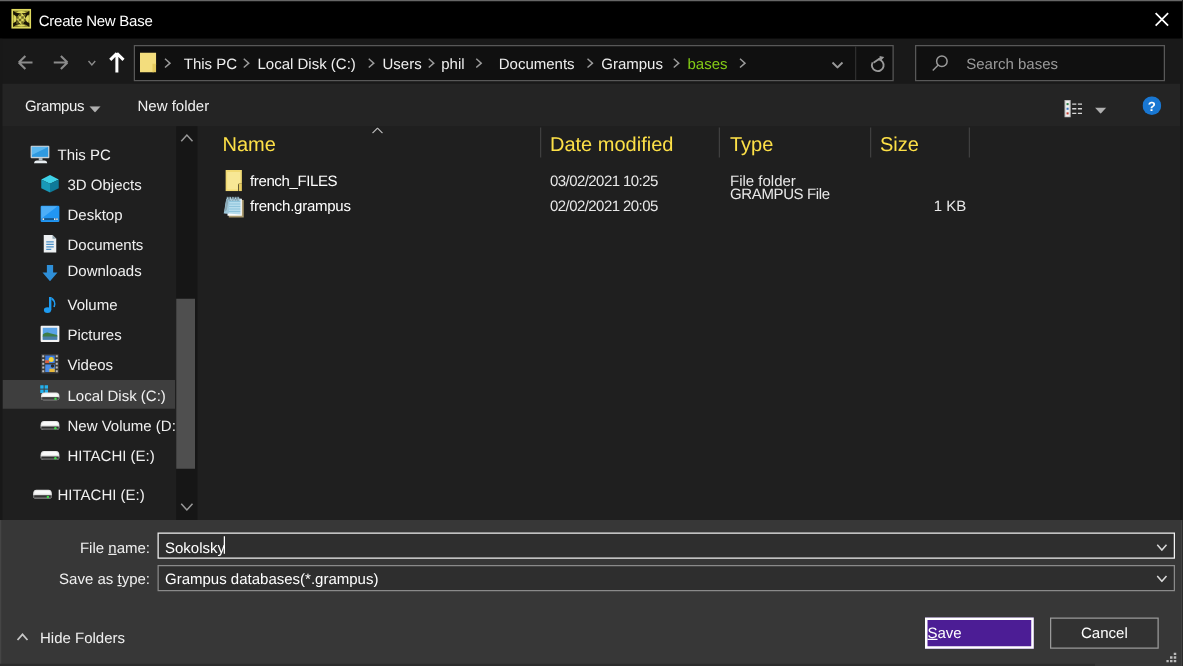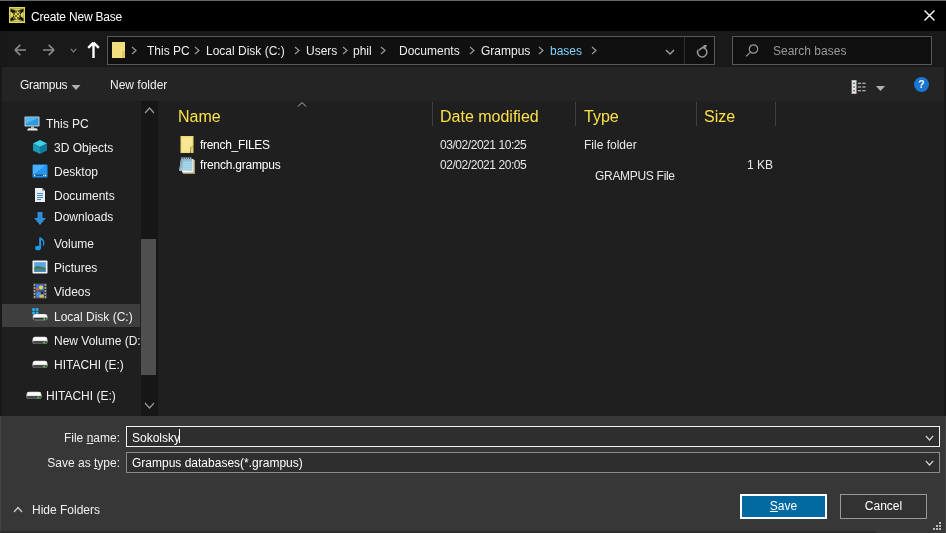--- a/index.html
+++ b/index.html
@@ -84,21 +84,21 @@
   <path d="M0 0 H13 V10 Q13 10 11 10 L11 16 H0 Z" fill="#f3dd7d"></path>
   <rect x="10" y="9" width="3" height="7" fill="#e4c95d"></rect>
 </svg>
 <div id="crumbs">
     <div class="abs" style="left:147px;top:44px;font-size:12px;color:#eee;white-space:nowrap;">This PC</div>
     <div class="abs" style="left:206px;top:44px;font-size:12px;color:#eee;white-space:nowrap;">Local Disk (C:)</div>
     <div class="abs" style="left:306px;top:44px;font-size:12px;color:#eee;white-space:nowrap;">Users</div>
     <div class="abs" style="left:353px;top:44px;font-size:12px;color:#eee;white-space:nowrap;">phil</div>
     <div class="abs" style="left:399px;top:44px;font-size:12px;color:#eee;white-space:nowrap;">Documents</div>
     <div class="abs" style="left:481px;top:44px;font-size:12px;color:#eee;white-space:nowrap;">Grampus</div>
-    <div class="abs" style="left:550px;top:44px;font-size:12px;color:#7dd3fc;white-space:nowrap;">bases</div>
+    <div class="abs" style="left:550px;top:44px;font-size:12px;color:#84cc16;white-space:nowrap;">bases</div>
     <svg class="abs" style="left:131px;top:46px;width:6px;height:9px;" viewBox="0 0 6 9">
       <path d="M1 1 L5 4.5 L1 8" stroke="#9a9a9a" stroke-width="1.2" fill="none"></path>
     </svg>
     <svg class="abs" style="left:194px;top:46px;width:6px;height:9px;" viewBox="0 0 6 9">
       <path d="M1 1 L5 4.5 L1 8" stroke="#9a9a9a" stroke-width="1.2" fill="none"></path>
     </svg>
     <svg class="abs" style="left:294px;top:46px;width:6px;height:9px;" viewBox="0 0 6 9">
       <path d="M1 1 L5 4.5 L1 8" stroke="#9a9a9a" stroke-width="1.2" fill="none"></path>
     </svg>
     <svg class="abs" style="left:342px;top:46px;width:6px;height:9px;" viewBox="0 0 6 9">
@@ -322,21 +322,21 @@
   <g fill="#cfeaf4" stroke="#6a8a9a" stroke-width="0.5">
     <rect x="3.6" y="0.6" width="1.1" height="2.6"></rect>
     <rect x="5.7" y="0.6" width="1.1" height="2.6"></rect>
     <rect x="7.8" y="0.6" width="1.1" height="2.6"></rect>
     <rect x="9.9" y="0.6" width="1.1" height="2.6"></rect>
     <rect x="12" y="0.6" width="1.1" height="2.6"></rect>
   </g>
 </svg>
 <div class="abs cell" style="left:200px;top:158px;color:#fff;letter-spacing:-0.2px;">french.grampus</div>
 <div class="abs cell" style="left:440px;top:158px;letter-spacing:-0.45px;">02/02/2021 20:05</div>
-<div class="abs cell" style="left:584px;top:169px;letter-spacing:-0.3px;margin-left:11px;">GRAMPUS File</div>
+<div class="abs cell" style="left:584px;top:148px;letter-spacing:-0.3px;">GRAMPUS File</div>
 <div class="abs cell" style="left:747px;top:158px;">1 KB</div>
 
 <div class="abs" id="bottom"></div>
 <div class="abs blabel" style="left:10px;top:431px;">File <u class="mn">n</u>ame:</div>
 <div class="abs" id="fninputd" style="left:126px;top:426px;width:814px;height:21px;background:#2e2e2e;border:1px solid #f2f2f2;"></div>
 <div class="abs" style="left:132px;top:431px;font-size:12px;color:#fff;">Sokolsky</div>
 <div class="abs" style="left:179px;top:429px;width:1px;height:14px;background:#fff;"></div>
 <svg class="abs" style="left:925px;top:435px;width:9px;height:6px;" viewBox="0 0 9 6">
   <path d="M0.8 0.8 L4.5 5 L8.2 0.8" stroke="#d8d8d8" stroke-width="1.2" fill="none"></path>
 </svg>
@@ -347,21 +347,21 @@
   <path d="M0.8 0.8 L4.5 5 L8.2 0.8" stroke="#d8d8d8" stroke-width="1.2" fill="none"></path>
 </svg>
 
 <svg class="abs" style="left:13px;top:506px;width:10px;height:7px;" viewBox="0 0 10 7">
   <path d="M1 6 L5 1.5 L9 6" stroke="#c8c8c8" stroke-width="1.4" fill="none"></path>
 </svg>
 <div class="abs" style="left:32px;top:503px;font-size:12px;color:#f0f0f0;">Hide Folders</div>
 <div class="abs" style="left:0;top:416px;width:1px;height:117px;background:#454545;"></div>
 <div class="abs" style="left:945px;top:416px;width:1px;height:117px;background:#454545;"></div>
 
-<div class="abs" style="left:740px;top:494px;width:87px;height:25px;background:#0369a1;border:2px solid #fff;font-size:12px;color:#fff;text-align:center;line-height:21px;"><u class="mn">S</u>ave</div>
+<div class="abs" style="left:740px;top:494px;width:87px;height:25px;background:#4c1d95;border:2px solid #fff;font-size:12px;color:#fff;line-height:21px;"><u class="mn">S</u>ave</div>
 <div class="abs" style="left:840px;top:494px;width:87px;height:25px;background:#323232;border:1px solid #9a9a9a;font-size:12px;color:#fff;text-align:center;line-height:23px;">Cancel</div>
 
 <svg class="abs" style="left:933px;top:522px;width:9px;height:8px;" viewBox="0 0 9 8">
   <g fill="#bbb">
     <rect x="6" y="0" width="2" height="2"></rect>
     <rect x="3" y="3" width="2" height="2"></rect>
     <rect x="6" y="3" width="2" height="2"></rect>
     <rect x="0" y="6" width="2" height="2"></rect>
     <rect x="3" y="6" width="2" height="2"></rect>
     <rect x="6" y="6" width="2" height="2"></rect>

